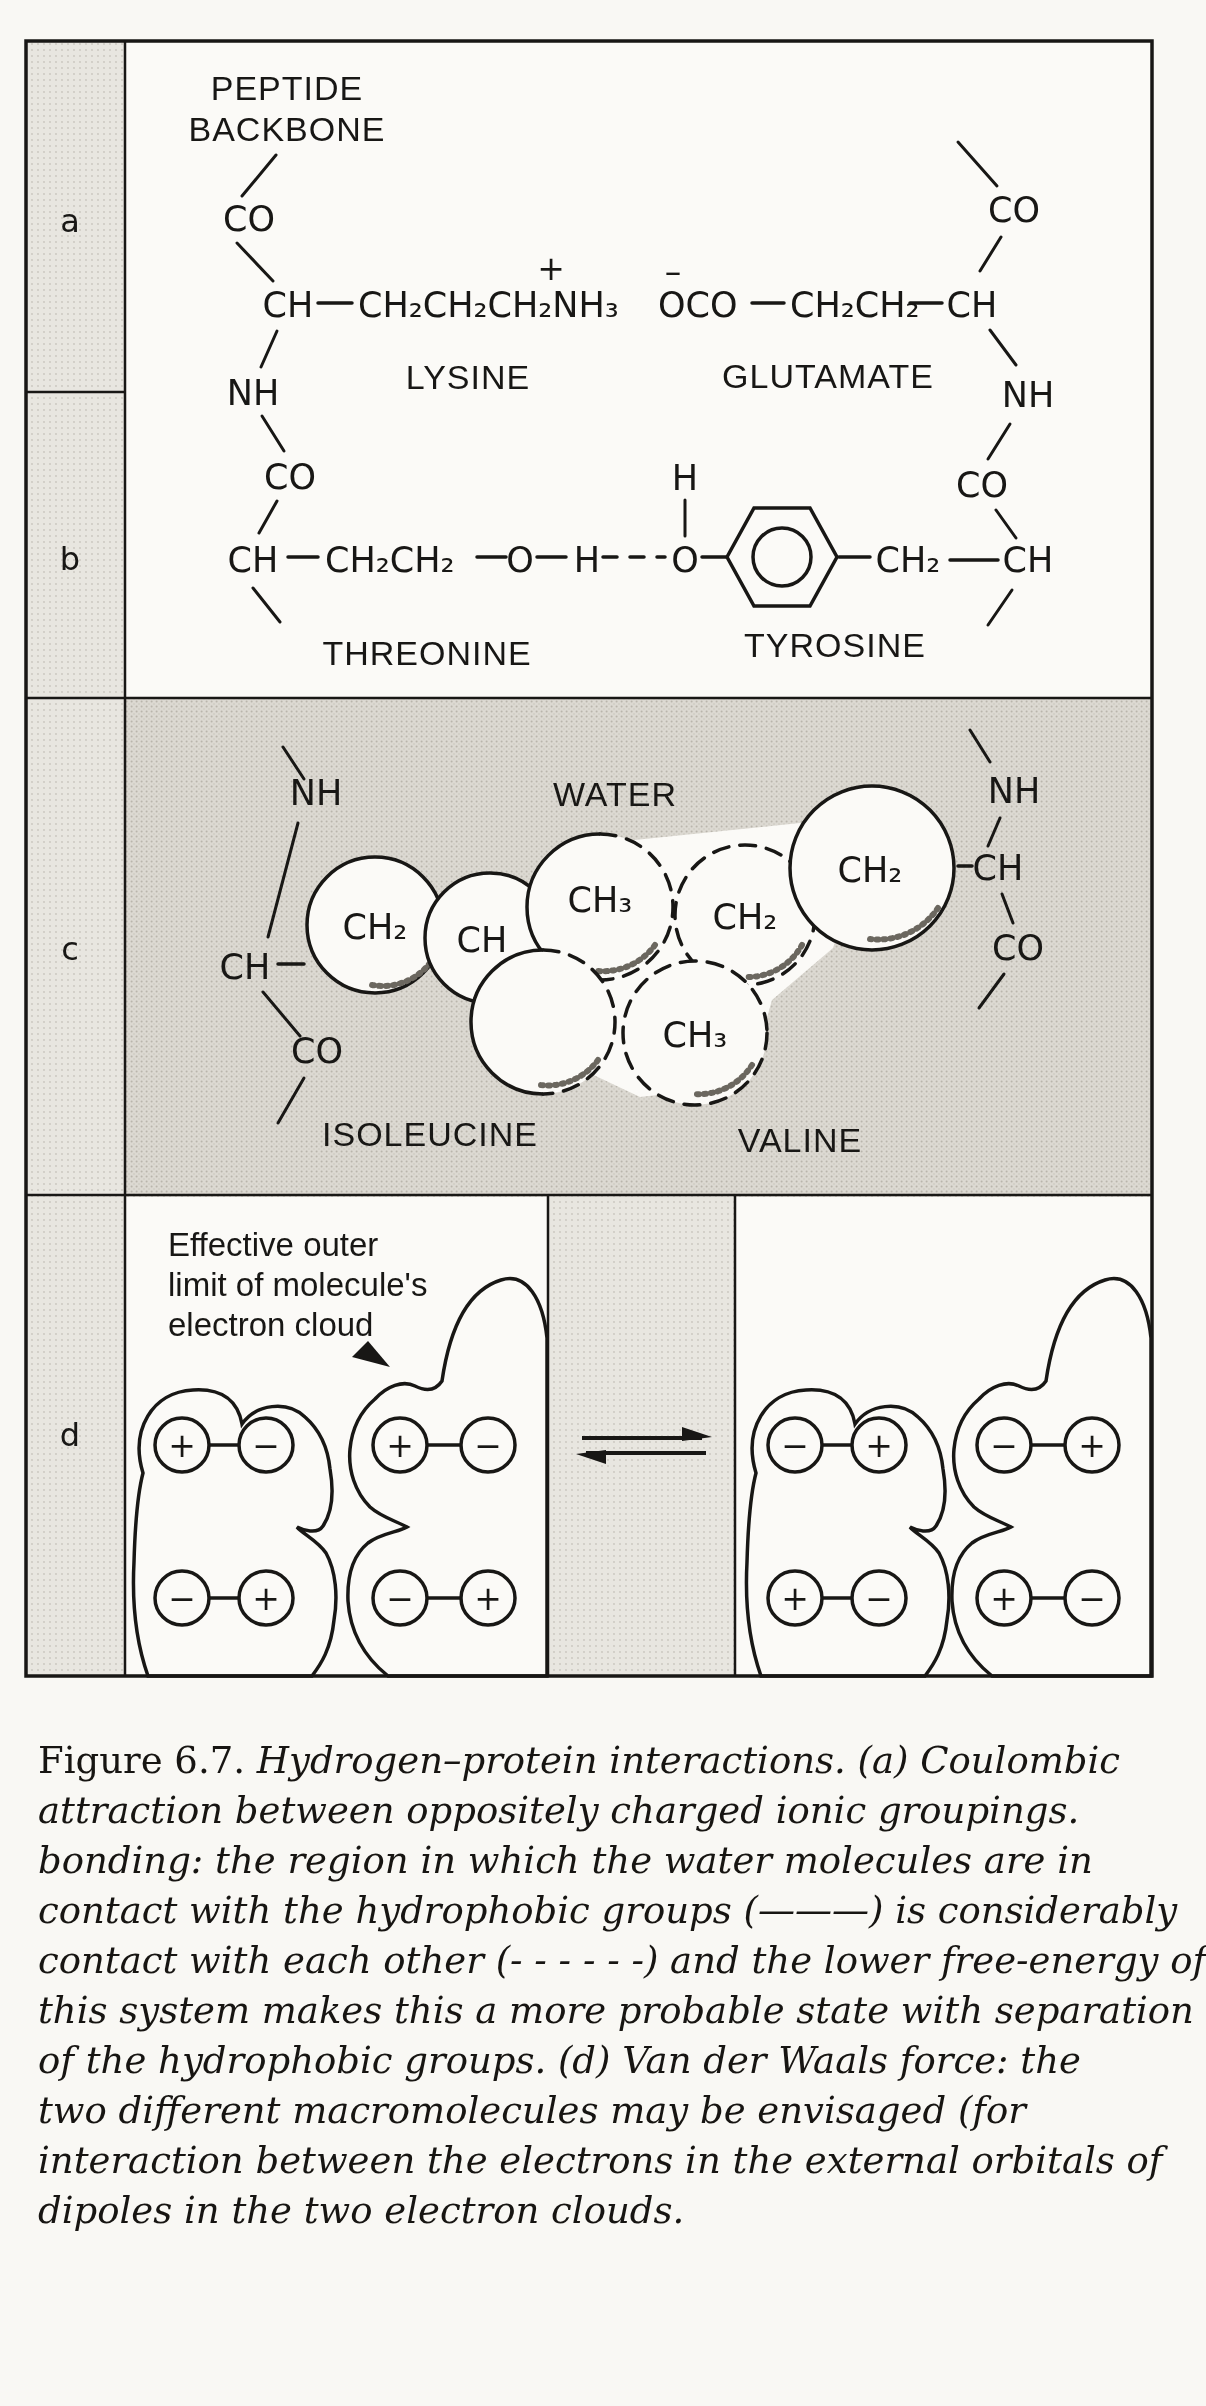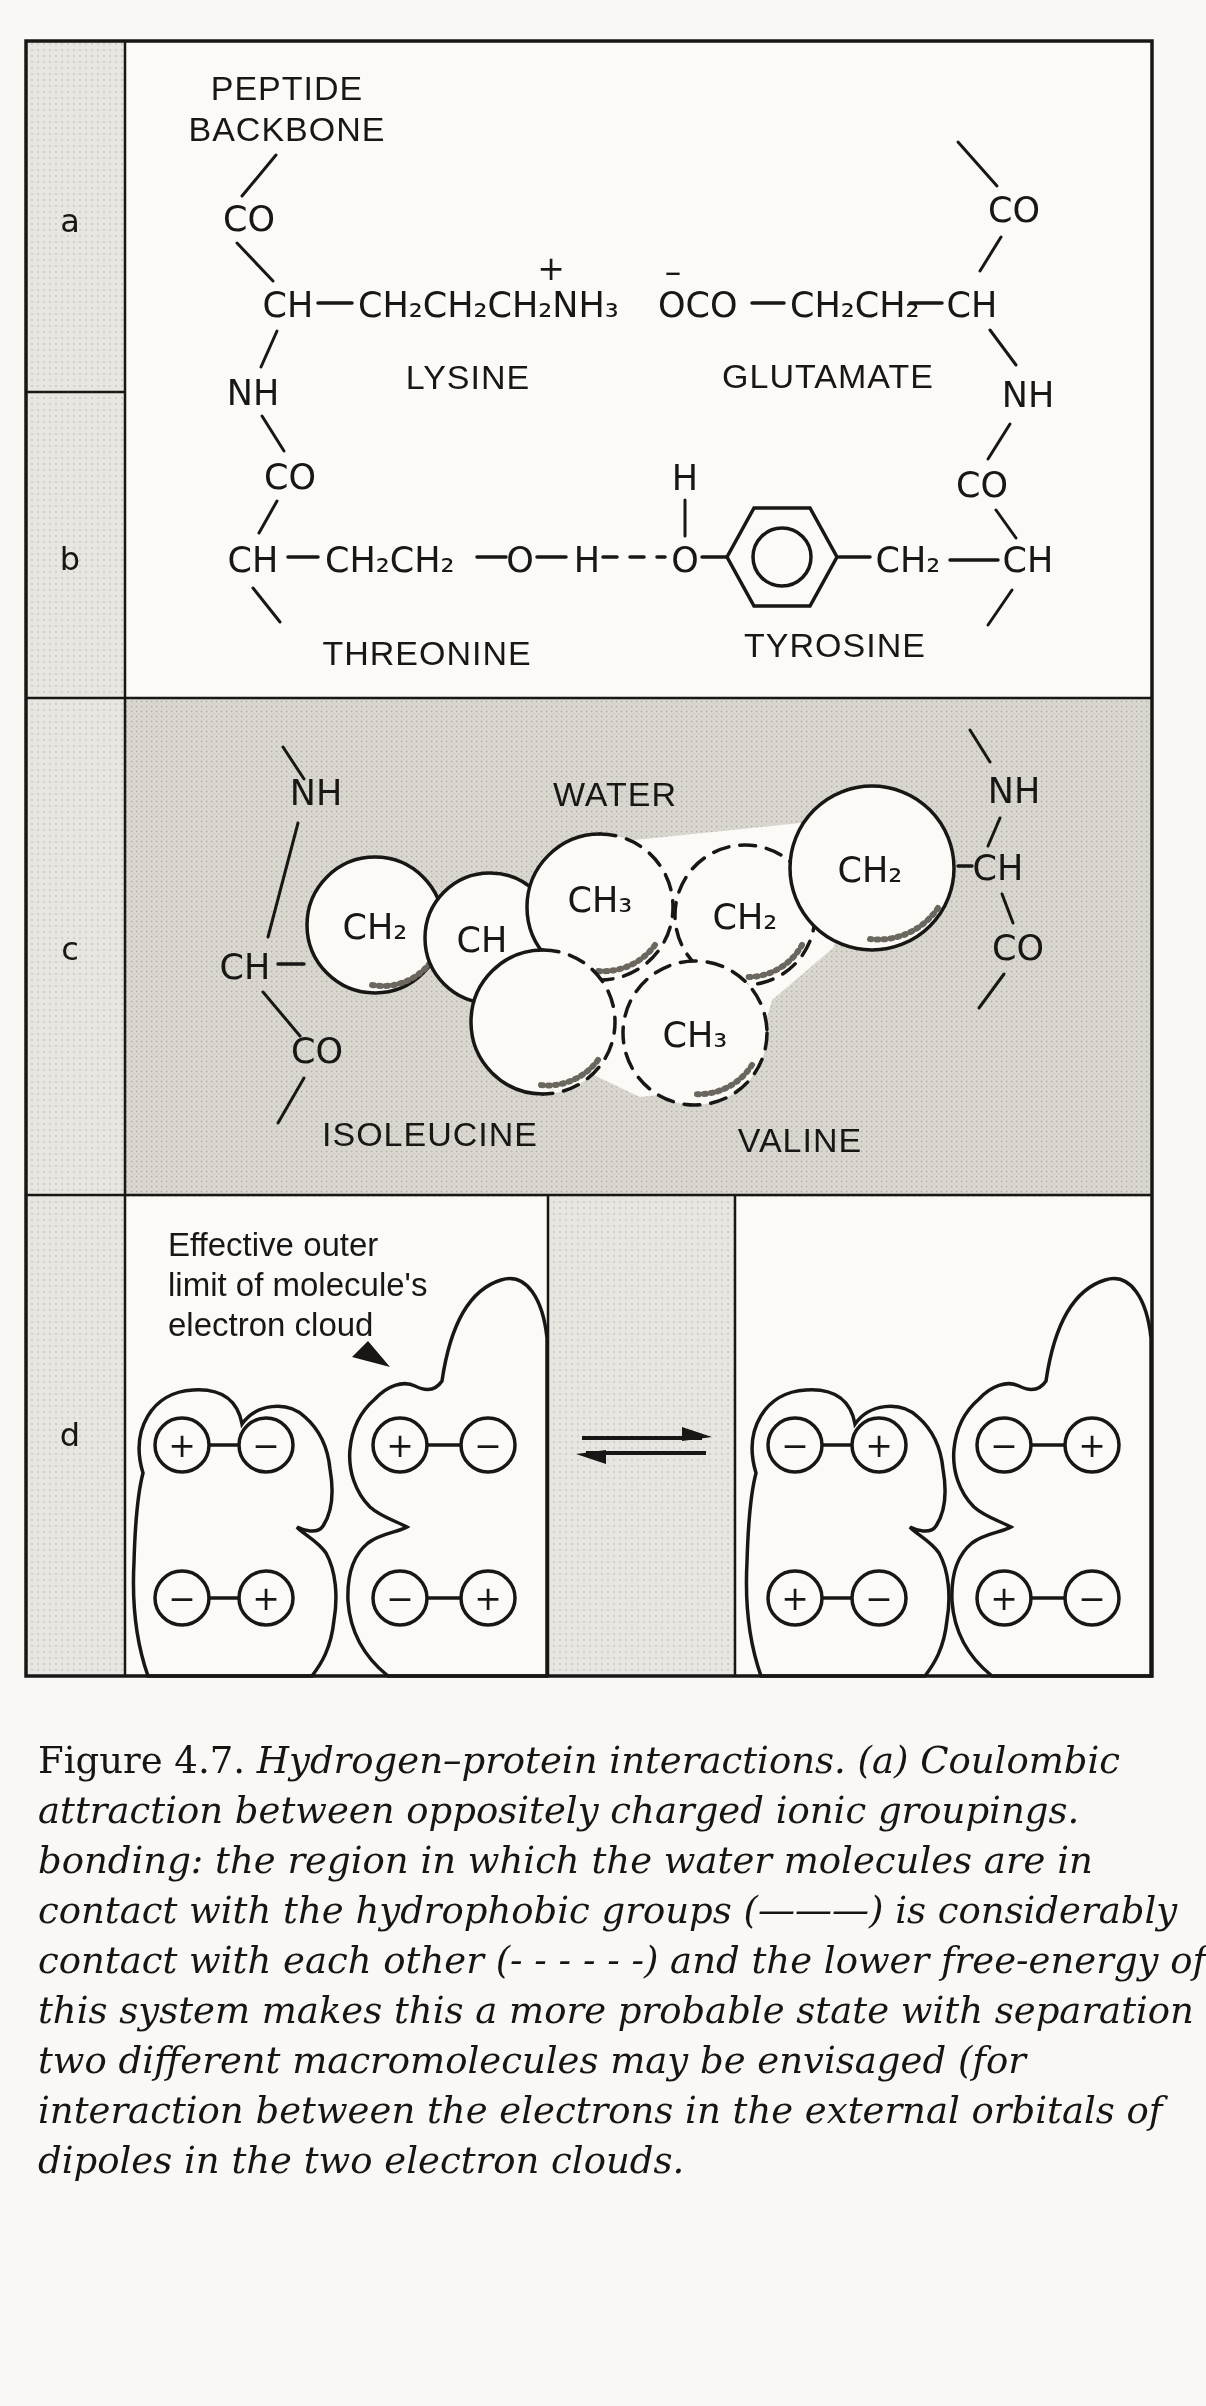--- a/index.html
+++ b/index.html
@@ -258,24 +258,25 @@
     <line x1="26" y1="698" x2="1152" y2="698" stroke-width="2.5"></line>
     <line x1="26" y1="1195" x2="1152" y2="1195" stroke-width="2.5"></line>
     <line x1="125" y1="41" x2="125" y2="1676" stroke-width="2.5"></line>
     <line x1="548" y1="1195" x2="548" y2="1676" stroke-width="2.5"></line>
     <line x1="735" y1="1195" x2="735" y2="1676" stroke-width="2.5"></line>
     <rect x="26" y="41" width="1126" height="1635" stroke-width="3.5"></rect>
   </g>
 </svg>
 
 <div class="caption">
-  <div class="cl"><span class="fig-label">Figure 4.7.</span><span> Hydrogen–protein interactions. (a) Coulombic</span></div>
+  <div class="cl"><span class="fig-label">Figure 6.7.</span><span> Hydrogen–protein interactions. (a) Coulombic</span></div>
   <div class="cl">attraction between oppositely charged ionic groupings.</div>
   <div class="cl">bonding: the region in which the water molecules are in</div>
   <div class="cl">contact with the hydrophobic groups (———) is considerably</div>
   <div class="cl">contact with each other (- - - - - -) and the lower free-energy of</div>
   <div class="cl">this system makes this a more probable state with separation</div>
+  <div class="cl">of the hydrophobic groups. (d) Van der Waals force: the</div>
   <div class="cl">two different macromolecules may be envisaged (for</div>
   <div class="cl">interaction between the electrons in the external orbitals of</div>
   <div class="cl">dipoles in the two electron clouds.</div>
 </div>
 
 </div>
 
 </body></html>

